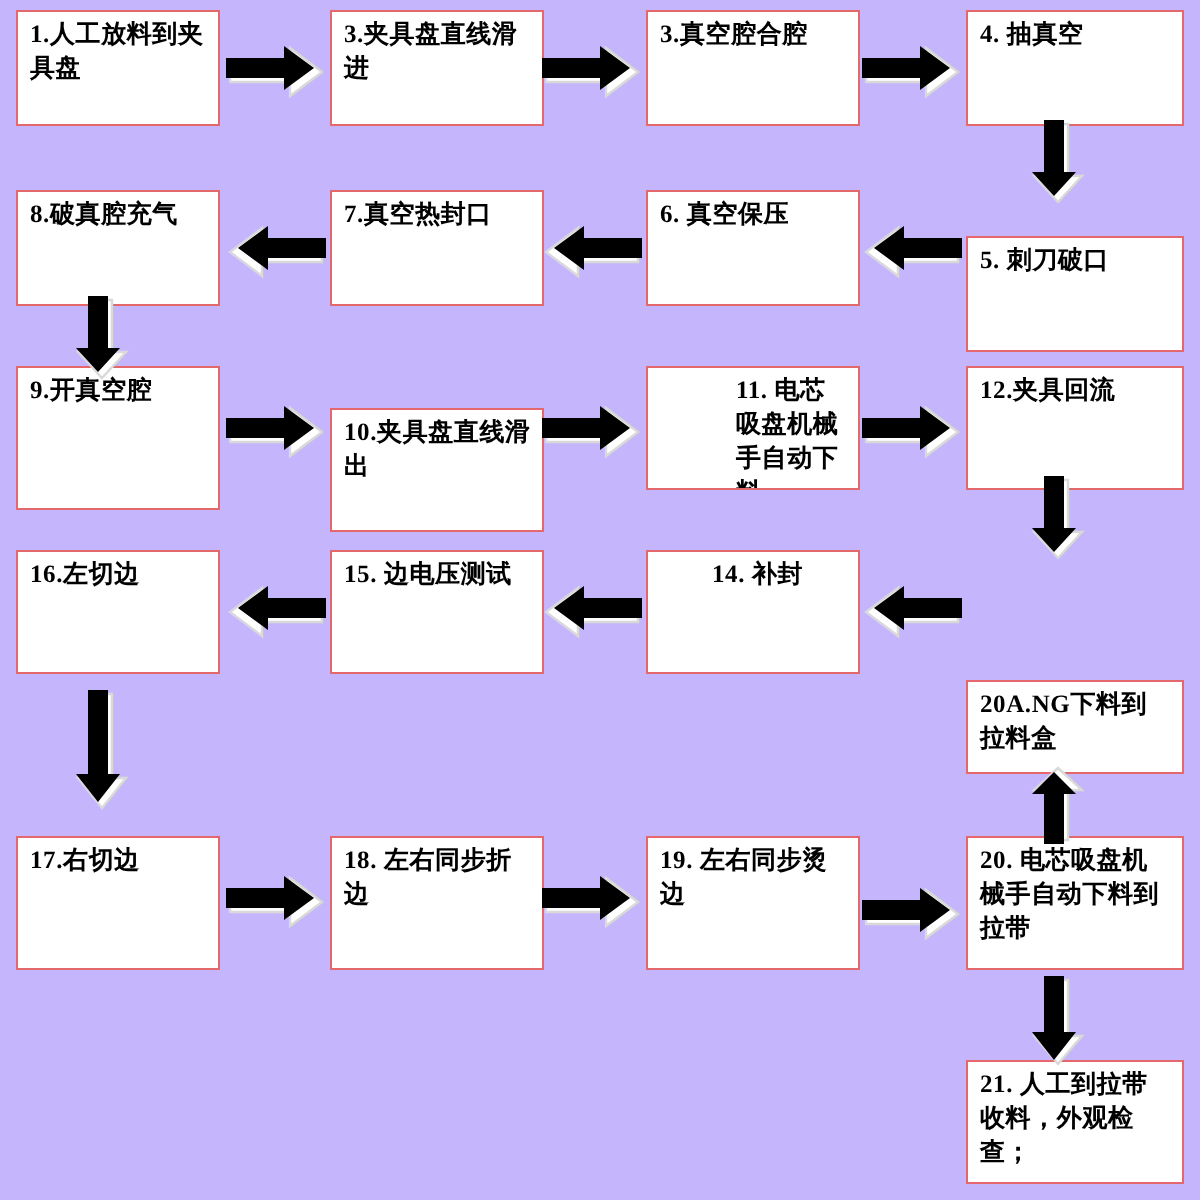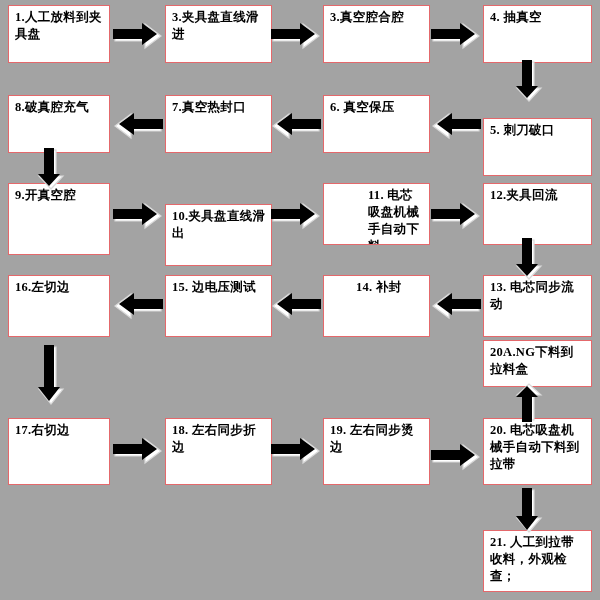--- a/index.html
+++ b/index.html
@@ -10,21 +10,21 @@
   body {
     width: 600px;
     height: 600px;
     font-family: "Liberation Serif", "DejaVu Serif", serif;
     overflow: hidden;
   }
   #canvas {
     position: relative;
     width: 600px;
     height: 600px;
-    background: #a3a3a3;
+    background: #c4b5fd;
   }
   .node {
     position: absolute;
     box-sizing: border-box;
     border: 1px solid #e4686b;
     background: #ffffff;
     color: #000000;
     font-family: "Liberation Serif", "DejaVu Serif", serif;
     font-weight: bold;
     font-size: 12.5px;
@@ -61,21 +61,20 @@
   <div class="node" style="left:483px; top:95px; width:109px; height:58px;margin-top:23px;">5. 刺刀破口</div>
 
   <div class="node" style="left:8px;  top:183px; width:102px; height:72px;">9.开真空腔</div>
   <div class="node" style="left:165px; top:183px; width:107px; height:62px;margin-top:21px;">10.夹具盘直线滑出</div>
   <div class="node" style="left:323px; top:183px; width:107px; height:62px;padding-left:44px;">11. 电芯吸盘机械手自动下料</div>
   <div class="node" style="left:483px; top:183px; width:109px; height:62px;">12.夹具回流</div>
 
   <div class="node" style="left:8px;  top:275px; width:102px; height:62px;">16.左切边</div>
   <div class="node" style="left:165px; top:275px; width:107px; height:62px;">15. 边电压测试</div>
   <div class="node" style="left:323px; top:275px; width:107px; height:62px;padding-left:32px;">14. 补封</div>
-  <div class="node" style="left:483px; top:275px; width:109px; height:62px;">13. 电芯同步流动</div>
 
   <div class="node" style="left:483px; top:340px; width:109px; height:47px;">20A.NG下料到拉料盒</div>
 
   <div class="node" style="left:8px;  top:418px; width:102px; height:67px;">17.右切边</div>
   <div class="node" style="left:165px; top:418px; width:107px; height:67px;">18. 左右同步折边</div>
   <div class="node" style="left:323px; top:418px; width:107px; height:67px;">19.  左右同步烫边</div>
   <div class="node" style="left:483px; top:418px; width:109px; height:67px;">20. 电芯吸盘机械手自动下料到拉带</div>
 
   <div class="node" style="left:483px; top:530px; width:109px; height:62px;">21. 人工到拉带收料，外观检查；</div>
 

